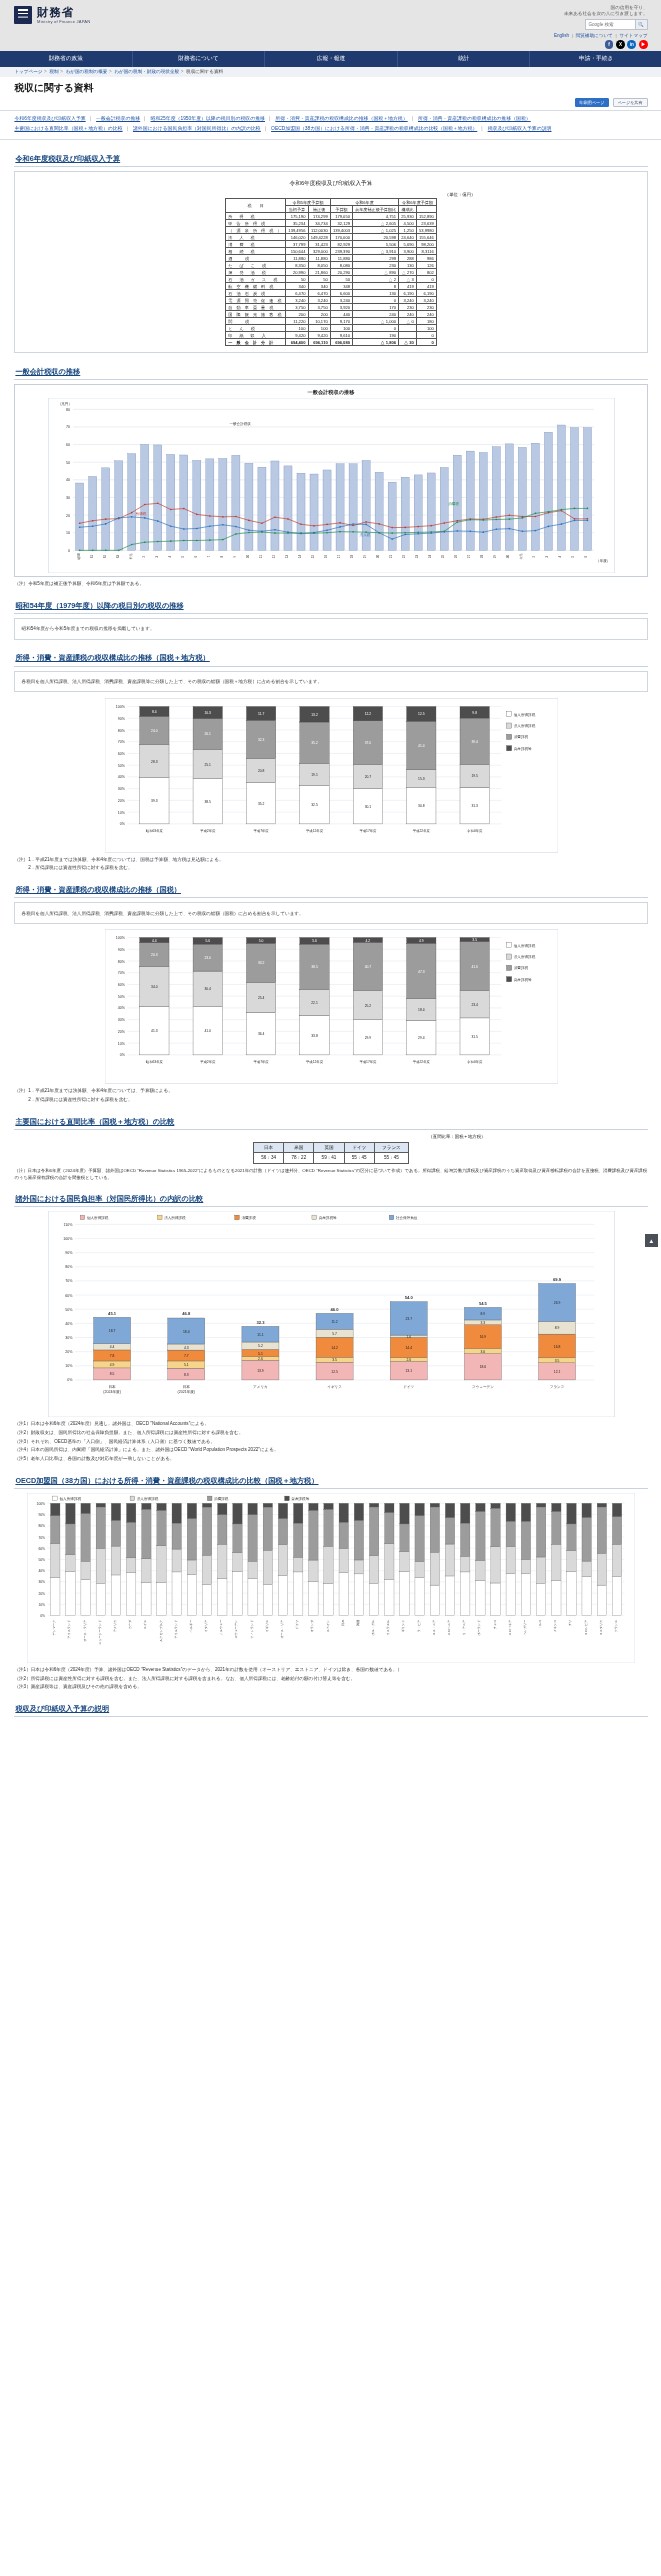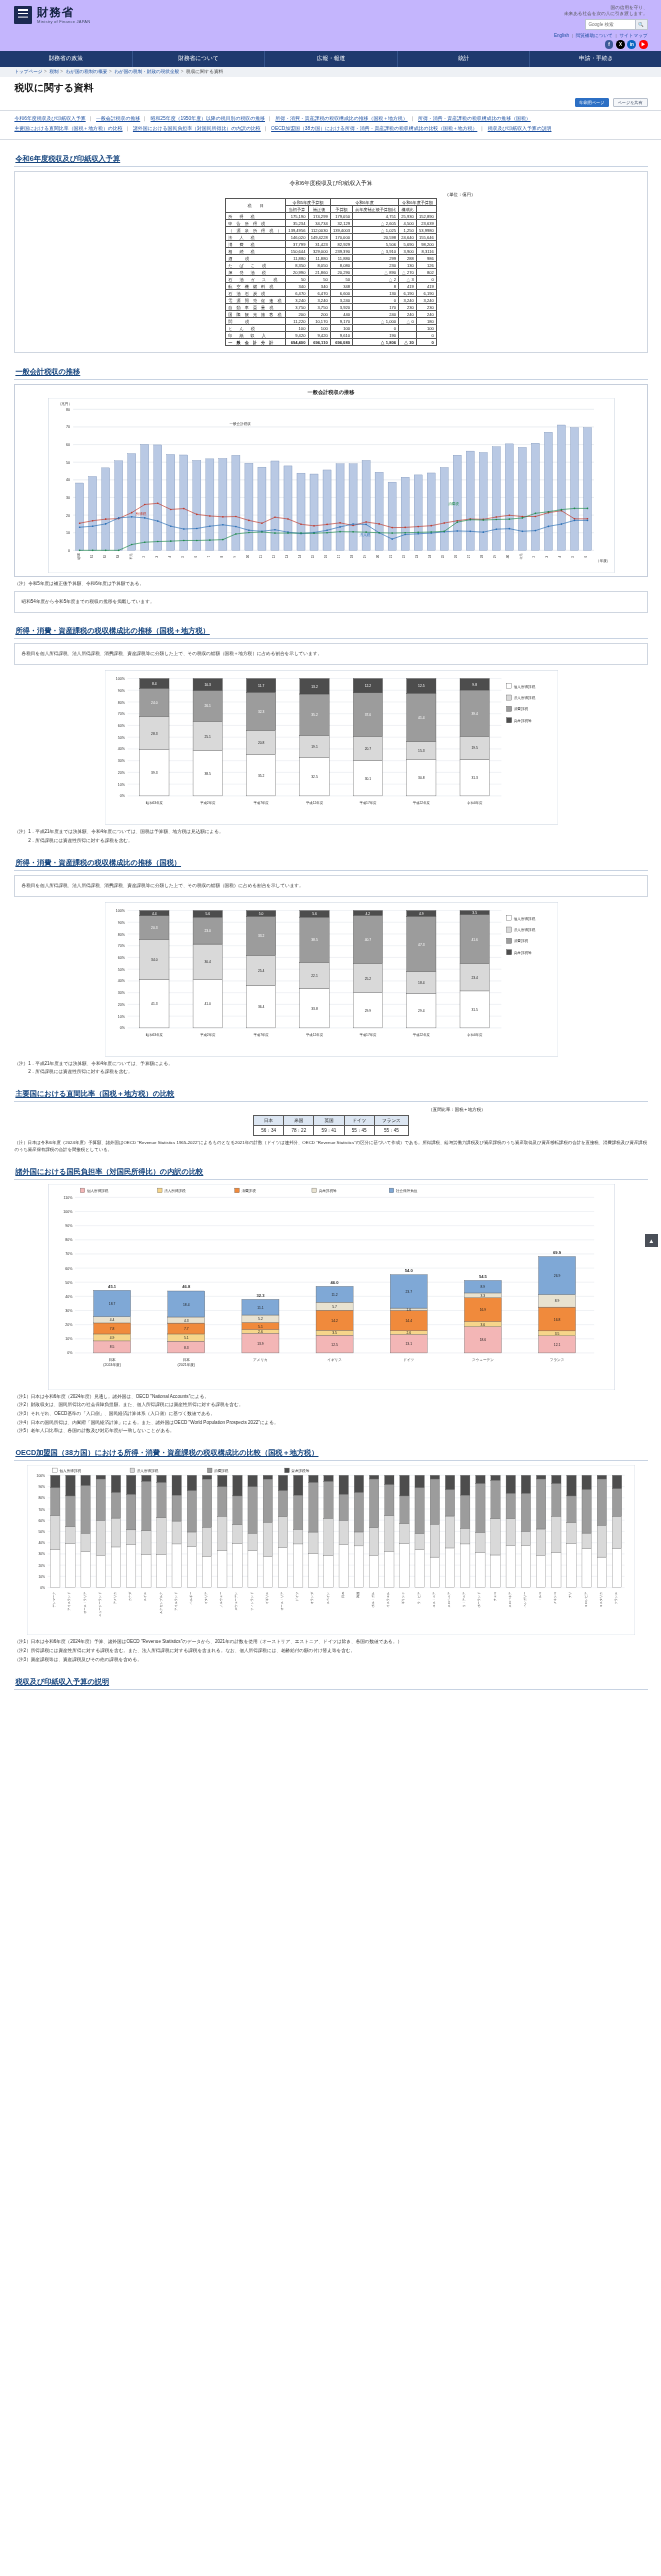--- a/index.html
+++ b/index.html
@@ -8,21 +8,21 @@
   body {
     width:662px;
     font-family:"Liberation Sans", sans-serif;
     background:#ffffff;
     color:#222222;
     font-size:6.2px;
   }
   .page { width:662px; position:relative; }
 
   
-  .top-header { background:#c4b5fd; padding:5.2px 14.4px 2.1px 14.4px; display:flex; align-items:flex-start; }
+  .top-header { background:#e5e5e5; padding:5.2px 14.4px 2.1px 14.4px; display:flex; align-items:flex-start; }
   .logo-block { display:flex; align-items:center; gap:5.2px; }
   .mof-mark { width:17.5px; height:17.5px; background:#1c2a52; position:relative; border-radius:1px; }
   .mof-mark:before { content:""; position:absolute; left:3.6px; top:3.1px; width:10.3px; height:1.5px; background:#fff; }
   .mof-mark:after { content:""; position:absolute; left:3.6px; top:6.7px; width:10.3px; height:1.5px; background:#fff;
       box-shadow:0 3.6px 0 #fff; }
   .logo-texts { line-height:1.25; }
   .logo-jp { font-size:11.3px; font-weight:bold; color:#11203f; letter-spacing:1px; }
   .logo-en { font-size:4.1px; color:#44506b; letter-spacing:0.2px; }
   .header-right { margin-left:auto; text-align:right; }
   .hr-row1 { font-size:4.6px; color:#555; }
@@ -610,20 +610,21 @@
             <text x="1047.35" y="308" font-size="6" fill="#333" font-family="&quot;Liberation Sans&quot;, sans-serif" text-anchor="middle" transform="rotate(-90 1047.35 308)">6</text>
             <text x="351.59999999999997" y="52" font-size="7" fill="#333" font-family="&quot;Liberation Sans&quot;, sans-serif">一般会計税収</text>
             <text x="169.44" y="227.5" font-size="7" fill="#c0392b" font-family="&quot;Liberation Sans&quot;, sans-serif">所得税</text>
             <text x="604.6" y="268.6" font-size="7" fill="#2a6fb5" font-family="&quot;Liberation Sans&quot;, sans-serif">法人税</text>
             <text x="776.64" y="206.95" font-size="7" fill="#1f8a4c" font-family="&quot;Liberation Sans&quot;, sans-serif">消費税</text>
           </svg>
       </div>
     </div>
     <div class="note">（注）令和5年度は補正後予算額、令和6年度は予算額である。</div>
 
+    <h2 class="sec">昭和54年度（1979年度）以降の税目別の税収の推移</h2>
     <div class="boxframe">
       <div class="note" style="margin:0">昭和54年度から令和5年度までの税収の推移を掲載しています。</div>
     </div>
 
     <h2 class="sec">所得・消費・資産課税の税収構成比の推移（国税＋地方税）</h2>
     <div class="boxframe">
       <div class="note" style="margin:0">各税目を個人所得課税、法人所得課税、消費課税、資産課税等に分類した上で、その税収の総額（国税＋地方税）に占める割合を示しています。</div>
     </div>
     <div class="svgwrap">
       <svg id="chart-struct-local" width="453" height="155" viewBox="0 0 880 300" style="font-size:12px">

